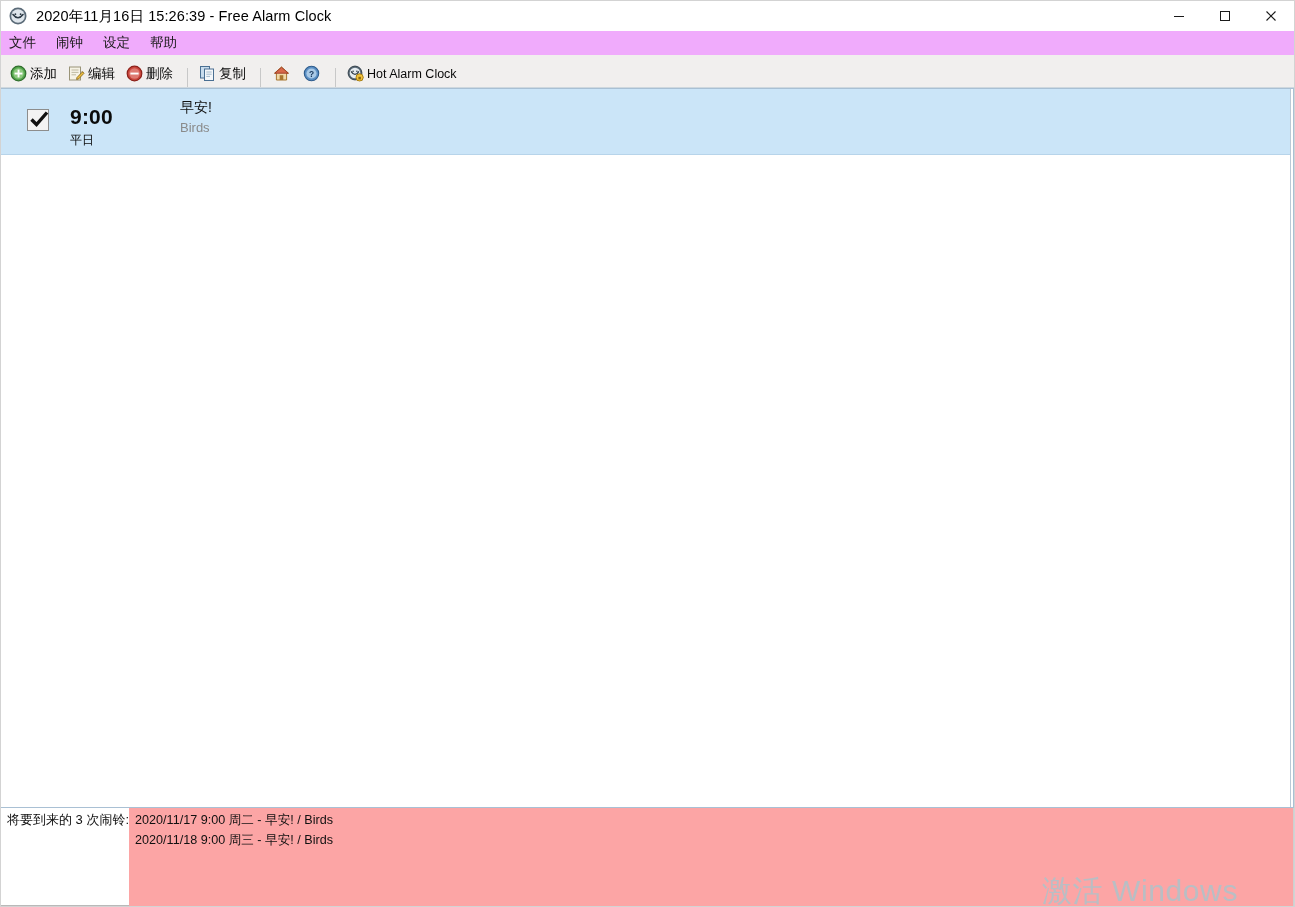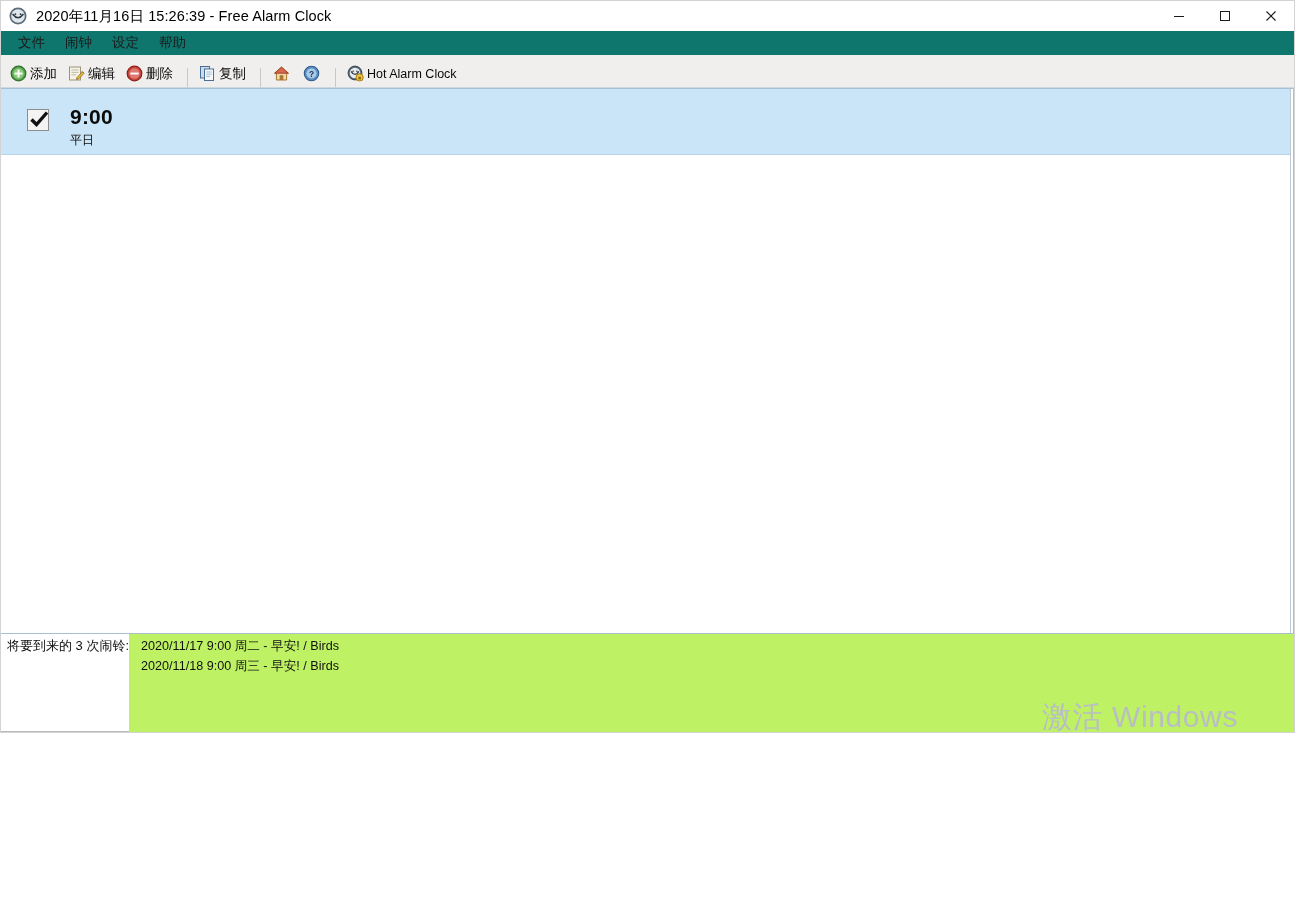--- a/index.html
+++ b/index.html
@@ -12,21 +12,21 @@
     background: #ffffff;
     font-family: "Liberation Sans", "DejaVu Sans", sans-serif;
     overflow: hidden;
     -webkit-font-smoothing: antialiased;
   }
 
   
   .window {
     position: relative;
     width: 1295px;
-    height: 733px;
+    height: 907px;
     background: #ffffff;
     display: flex;
     flex-direction: column;
     box-sizing: border-box;
     border: 1px solid #d3d3d3;
     overflow: hidden;
   }
 
   
   .titlebar {
@@ -65,24 +65,23 @@
     align-items: center;
     justify-content: center;
     cursor: default;
   }
   .win-btn svg { display: block; }
 
   
   .menubar {
     height: 24px;
     min-height: 24px;
-    background: #0f766e;
+    background: #f0abfc;
     display: flex;
     align-items: center;
-    padding-left: 9px;
   }
   .menu-item {
     font-size: 13.5px;
     color: #1a1a1a;
     padding: 1px 8px 2px 8px;
     margin-right: 4px;
     white-space: nowrap;
     cursor: default;
   }
 
@@ -224,22 +223,22 @@
   .upcoming-header {
     font-size: 13px;
     color: #111111;
     padding: 3px 0 3px 6px;
     line-height: 17px;
     border-bottom: 1px solid #b9b9b9;
     background: #ffffff;
   }
   .upcoming-list {
     flex: 1 1 auto;
-    padding: 3px 0 0 12px;
-    background: #bef264;
+    padding: 3px 0 0 6px;
+    background: #fca5a5;
     border-right: 1px solid #cfcfcf;
   }
   .upcoming-line {
     font-size: 12.6px;
     color: #111111;
     line-height: 19.6px;
     white-space: nowrap;
     cursor: default;
   }
 
@@ -388,20 +387,24 @@
           <svg width="24" height="24" viewBox="0 0 24 24">
             <path d="M4.5 12.5 L9.5 17.5 L20 5.5" fill="none" stroke="#111111" stroke-width="3.4" stroke-linecap="butt" stroke-linejoin="miter"></path>
           </svg>
         </div>
 
         <div class="alarm-timecol">
           <div class="alarm-time">9:00</div>
           <div class="alarm-days">平日</div>
         </div>
 
+        <div class="alarm-labelcol">
+          <div class="alarm-title">早安!</div>
+          <div class="alarm-sound">Birds</div>
+        </div>
       </div>
 
     </div>
   </div>
 
   <div class="upcoming">
     <div class="upcoming-header">将要到来的 3 次闹铃:</div>
     <div class="upcoming-list">
       <div class="upcoming-line">2020/11/17 9:00 周二 - 早安! / Birds</div>
       <div class="upcoming-line">2020/11/18 9:00 周三 - 早安! / Birds</div>

